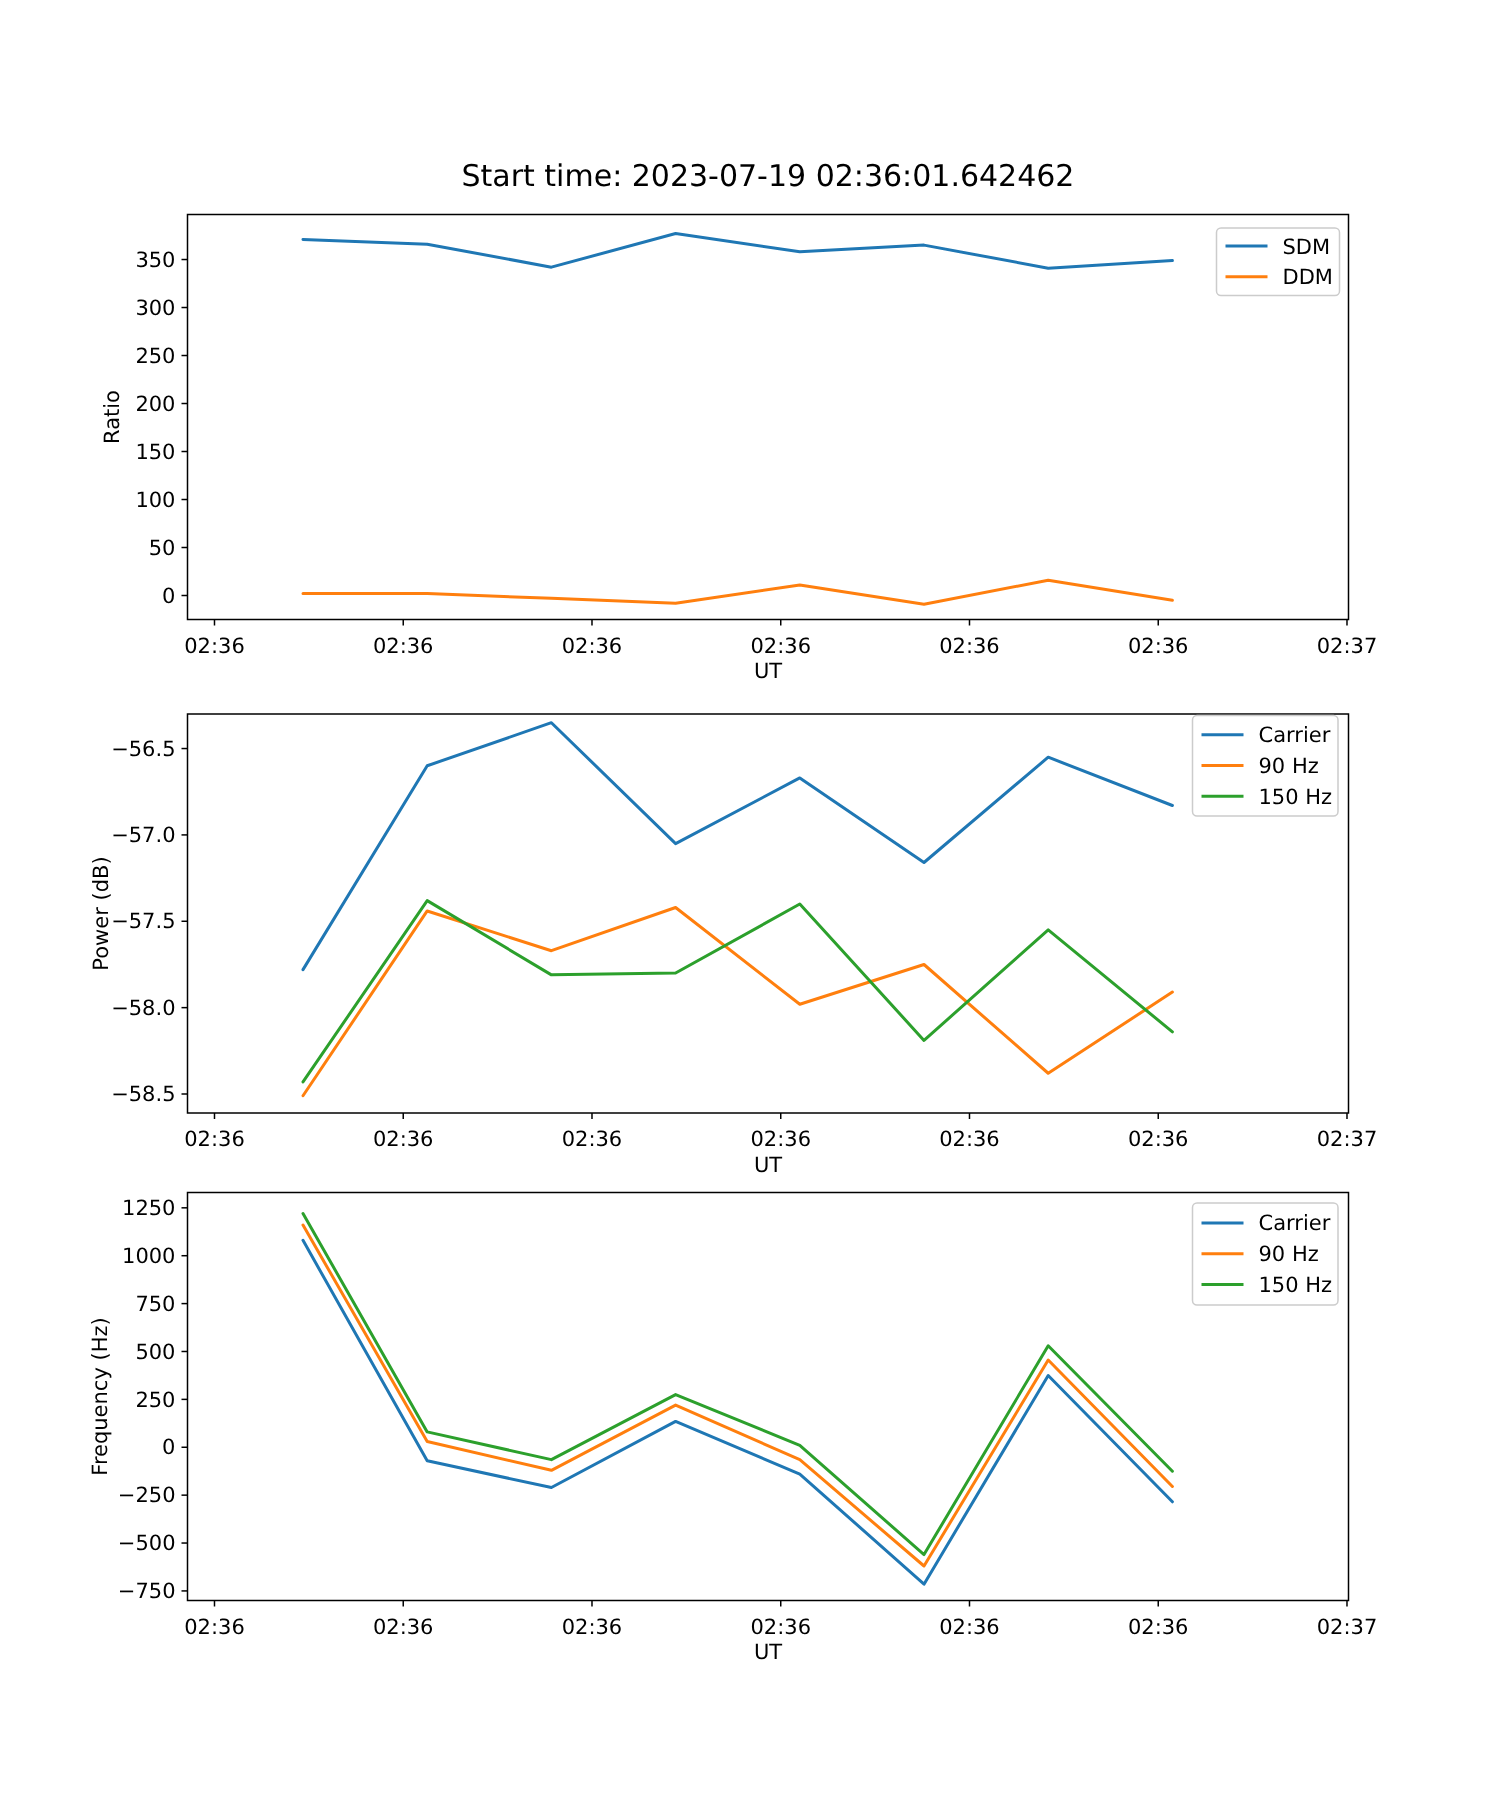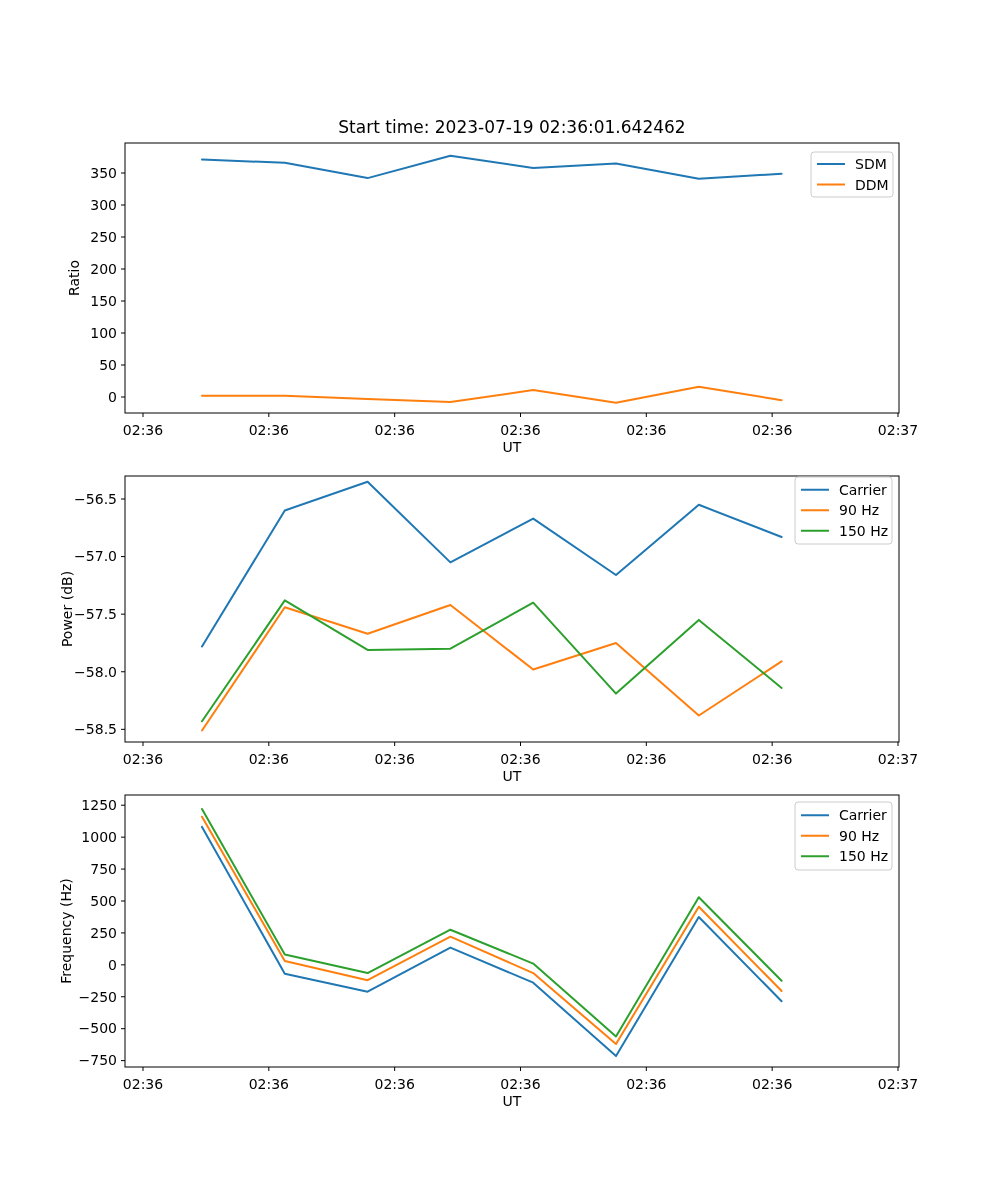--- a/index.html
+++ b/index.html
@@ -5,23 +5,23 @@
   html,body{margin:0;padding:0;background:#fff;}
   .fig{
     position:relative;
     width:1000px;height:1200px;
     background:#fff;
     font-family:"DejaVu Sans", sans-serif;
     overflow:hidden;
   }
   .fig-title{
     position:absolute;
-    left:125px;top:119px;width:774px;
+    left:125px;top:109px;width:774px;
     text-align:center;
-    font-size:17px;line-height:17px;
+    font-size:20px;line-height:17px;
     color:#000;
     white-space:nowrap;
   }
   svg{position:absolute;left:0;top:0;}
   svg text{font-family:"DejaVu Sans", sans-serif;fill:#000;}
 </style>
 </head>
 <body>
 
 <div class="fig">

